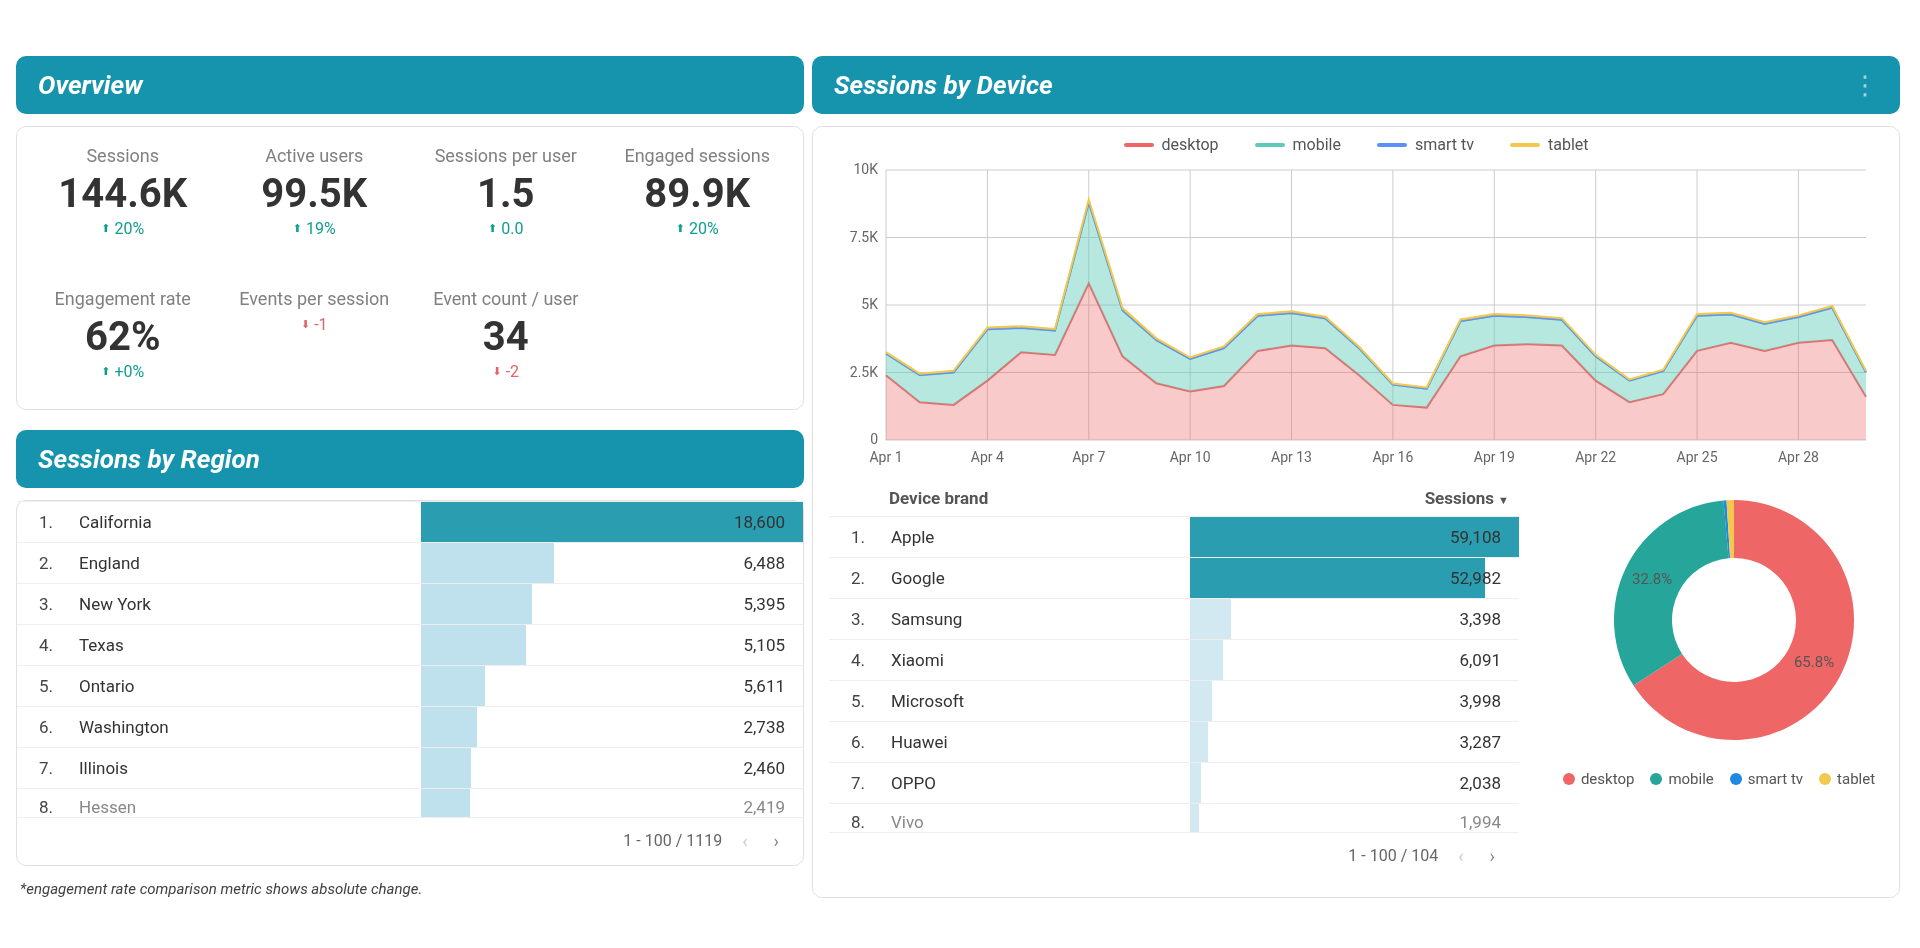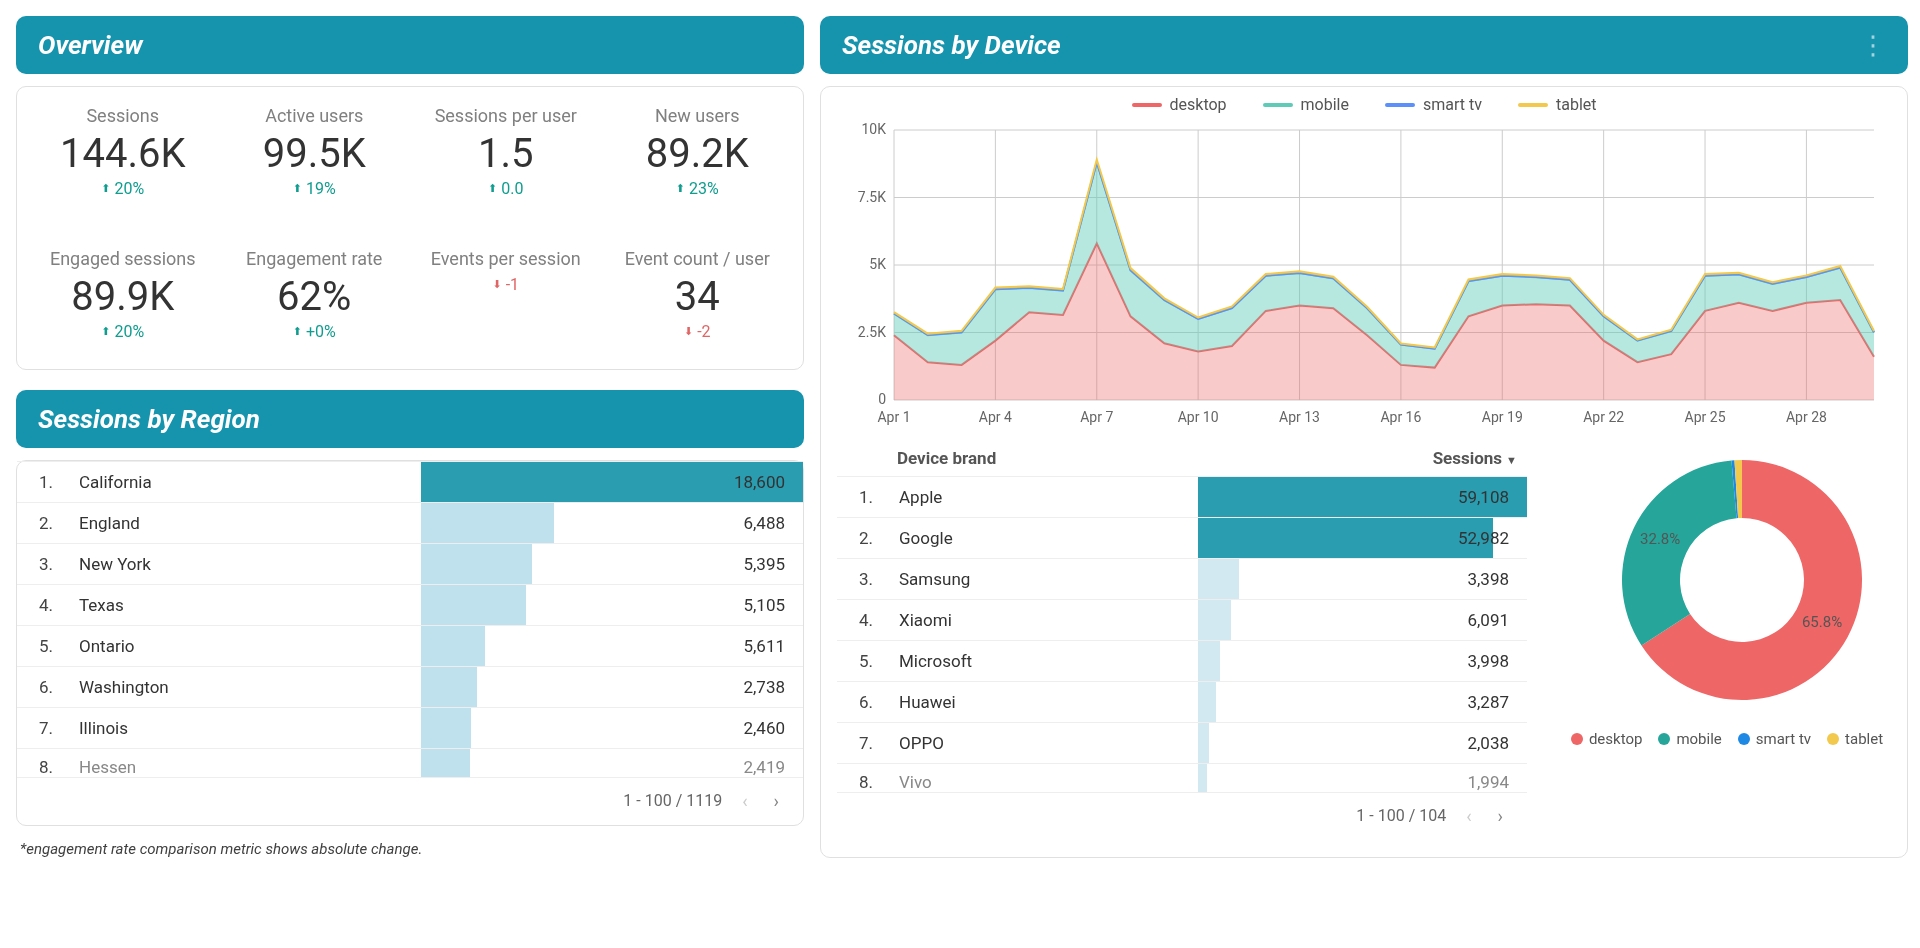--- a/index.html
+++ b/index.html
@@ -7,21 +7,22 @@
   font-family: Roboto, -apple-system, BlinkMacSystemFont, "Segoe UI", Arial, sans-serif;
   background: #fff;
   padding: 16px;
   width: 1920px;
   height: 948px;
   color: #333;
 }
 .dashboard {
   display: grid;
   grid-template-columns: 788px 1088px;
-  gap: 16px;
+  gap: 8px;
+  margin-top: 40px;
 }
 .left-col, .right-col { display: flex; flex-direction: column; }
 .panel-header {
   background: #1693ad;
   color: #fff;
   font-size: 26px;
   font-weight: 700;
   font-style: italic;
   padding: 14px 22px;
   border-radius: 10px;
@@ -34,21 +35,21 @@
 }
 
 .metrics {
   display: grid;
   grid-template-columns: repeat(4, 1fr);
   padding: 18px 10px 28px;
   row-gap: 50px;
 }
 .metric { text-align: center; }
 .metric-label { color: #808080; font-size: 18px; margin-bottom: 4px; }
-.metric-value { color: #333; font-size: 40px; font-weight: 400; }
+.metric-value { color: #333; font-size: 40px; font-weight: 700; }
 .metric-delta { font-size: 16px; margin-top: 2px; display: inline-flex; align-items: center; gap: 4px; }
 .delta-up { color: #0f9d8f; }
 .delta-down { color: #e06666; }
 .delta-up::before { content: "⬆"; font-size: 11px; }
 .delta-down::before { content: "⬇"; font-size: 11px; }
 
 
 .table-wrap { padding: 0 0 0 0; }
 .table { width: 100%; border-collapse: collapse; font-size: 17px; }
 .table th { text-align: left; color: #555; font-weight: 700; padding: 8px 10px; }
@@ -100,21 +101,20 @@
 
 <div class="dashboard">
 
   <div class="left-col">
     <div class="panel-header">Overview</div>
     <div class="card">
       <div class="metrics" id="metrics">
           <div class="metric"><div class="metric-label">Sessions</div><div class="metric-value">144.6K</div><div class="metric-delta delta-up">20%</div></div>
           <div class="metric"><div class="metric-label">Active users</div><div class="metric-value">99.5K</div><div class="metric-delta delta-up">19%</div></div>
           <div class="metric"><div class="metric-label">Sessions per user</div><div class="metric-value">1.5</div><div class="metric-delta delta-up">0.0</div></div>
-          <div class="metric"><div class="metric-label">New users</div><div class="metric-value">89.2K</div><div class="metric-delta delta-up">23%</div></div>
           <div class="metric"><div class="metric-label">Engaged sessions</div><div class="metric-value">89.9K</div><div class="metric-delta delta-up">20%</div></div>
           <div class="metric"><div class="metric-label">Engagement rate</div><div class="metric-value">62%</div><div class="metric-delta delta-up">+0%</div></div>
           <div class="metric"><div class="metric-label">Events per session</div><div class="metric-delta delta-down">-1</div></div>
           <div class="metric"><div class="metric-label">Event count / user</div><div class="metric-value">34</div><div class="metric-delta delta-down">-2</div></div>
         </div>
     </div>
 
     <div style="height:20px"></div>
 
     <div class="panel-header">Sessions by Region</div>

